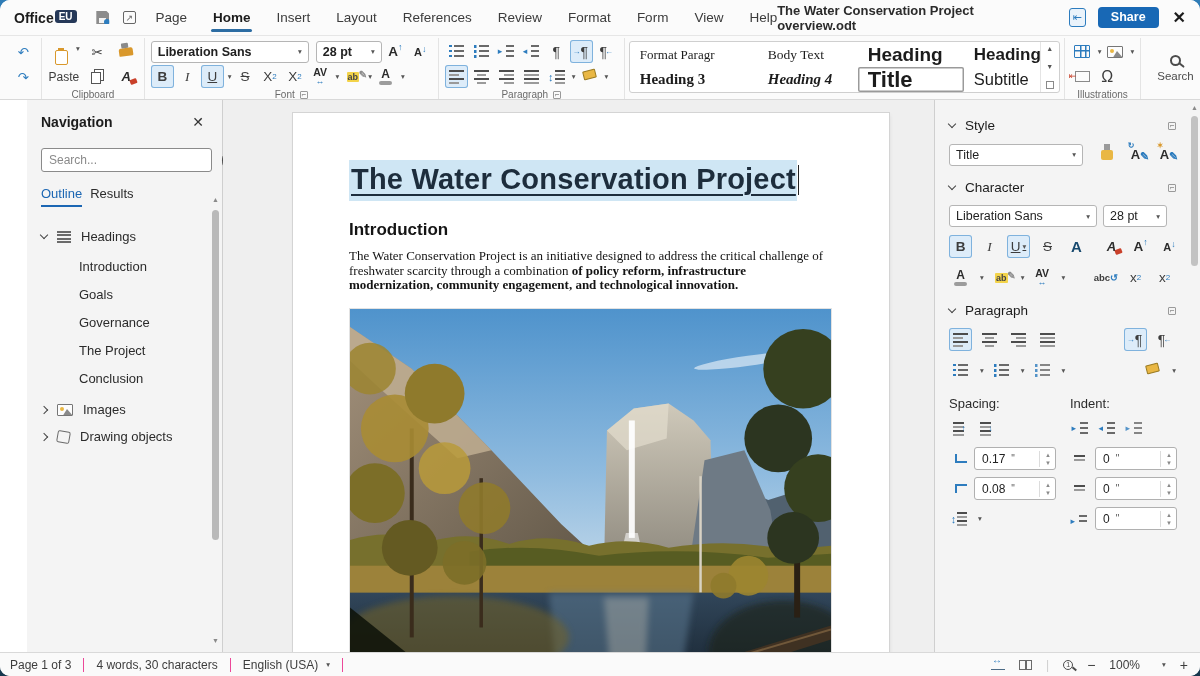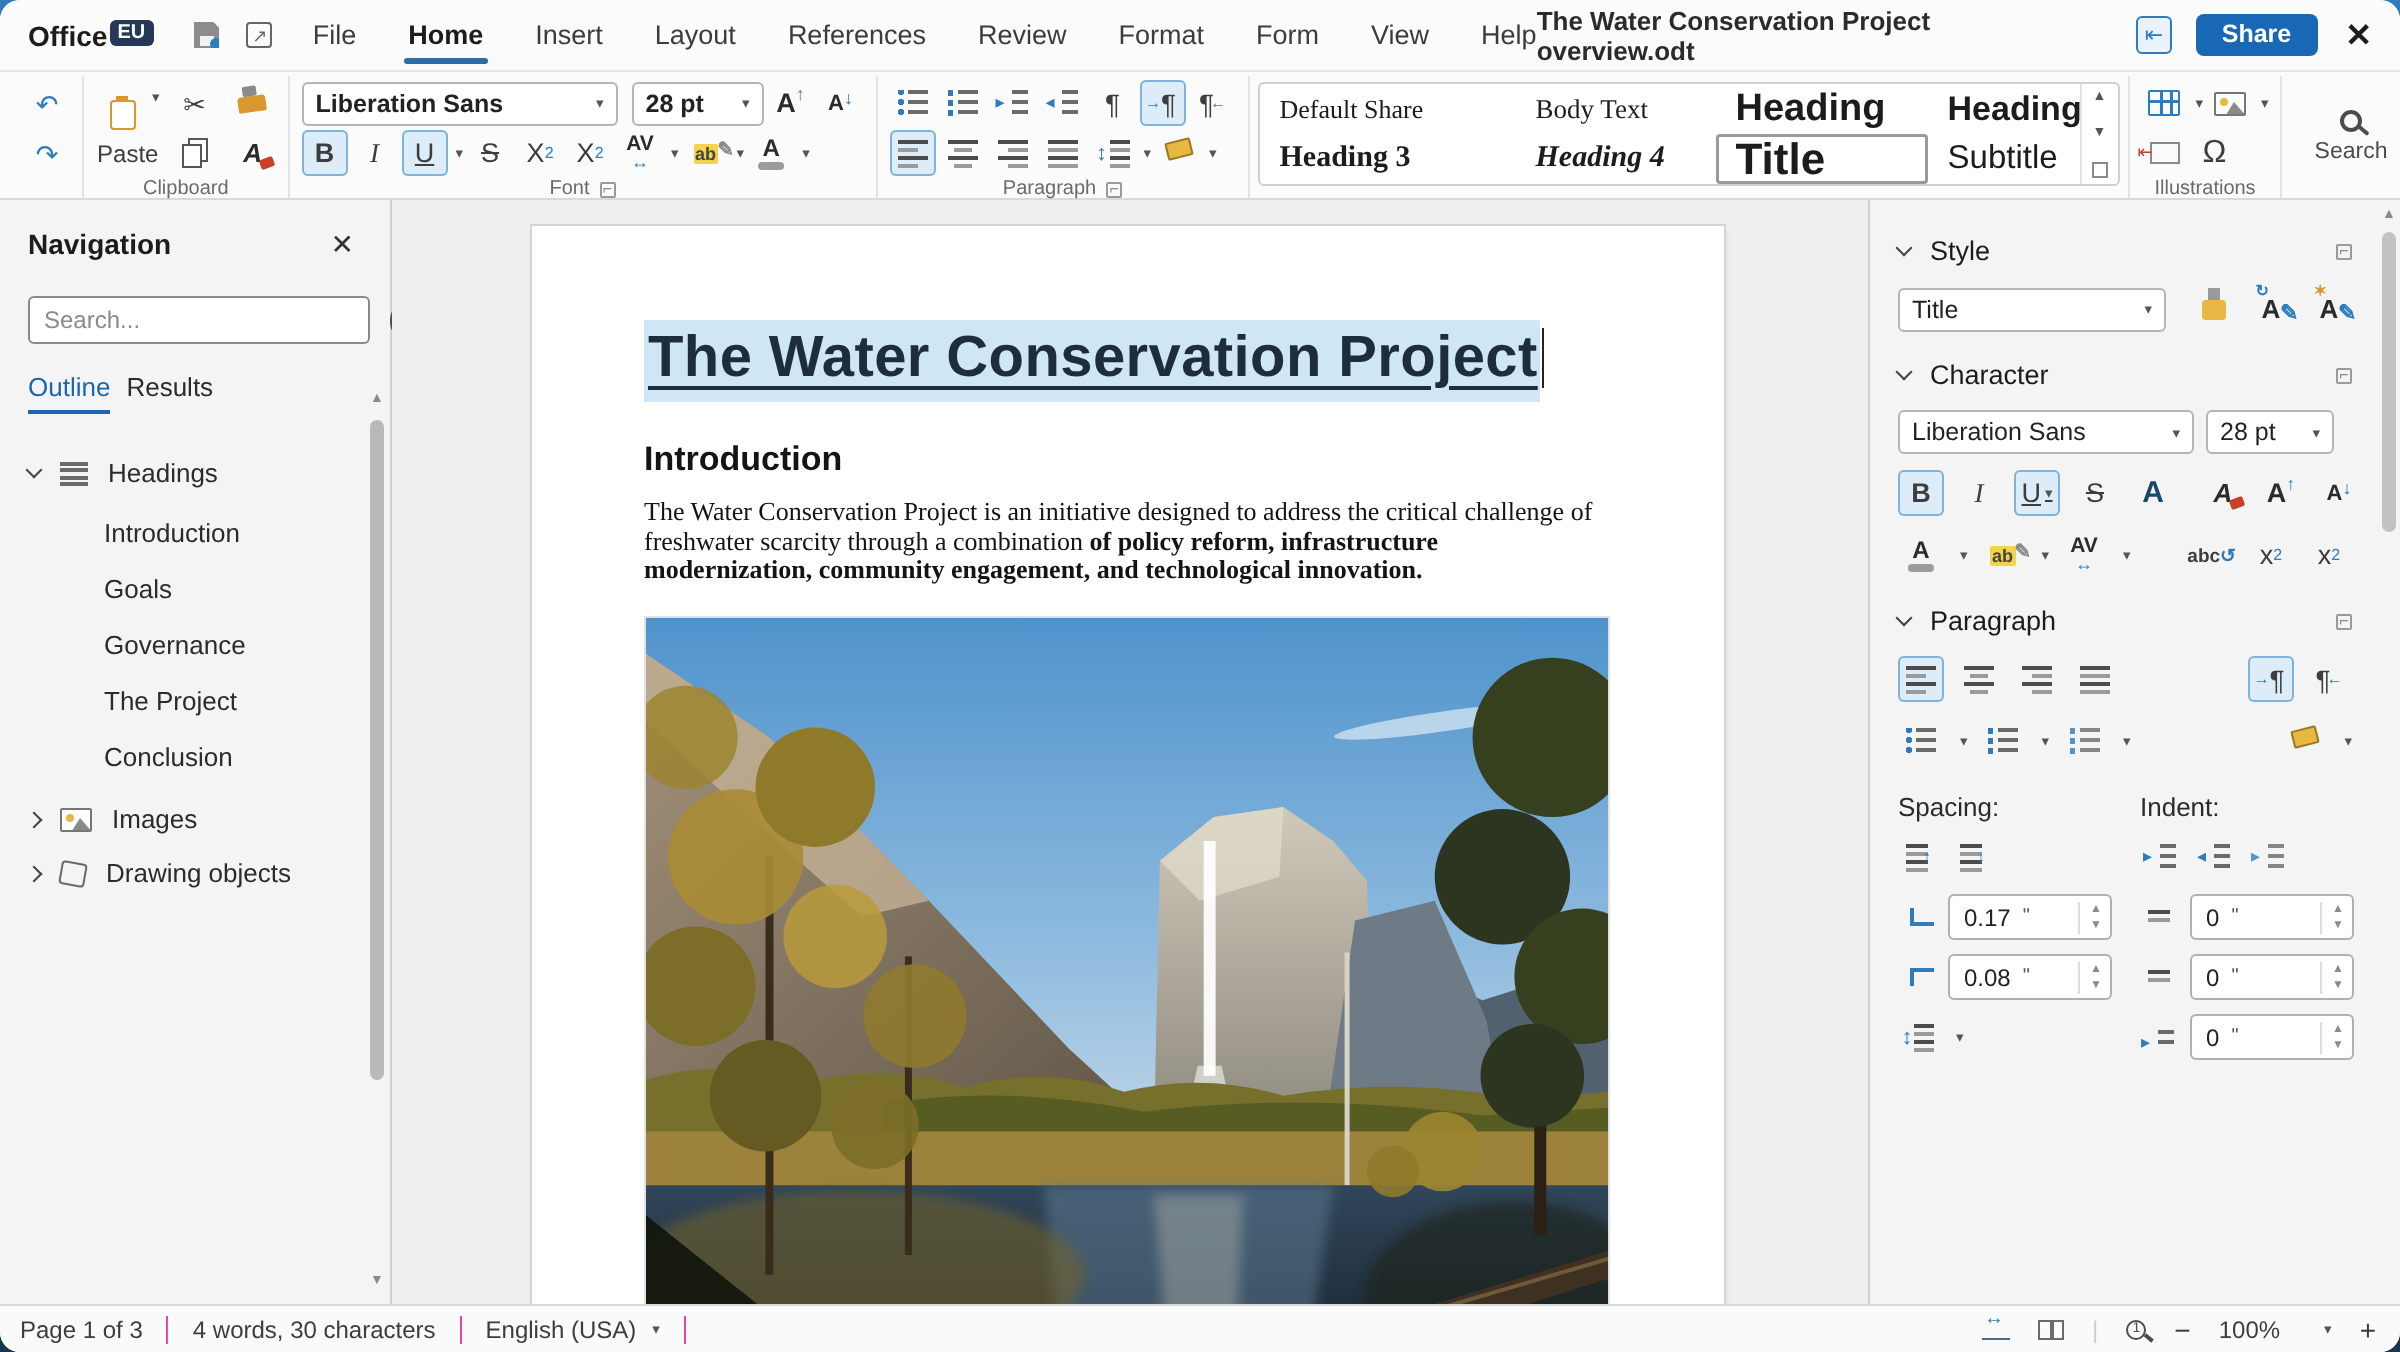--- a/index.html
+++ b/index.html
@@ -138,21 +138,21 @@
   .imgic::after { content:""; position:absolute; left:4px; bottom:-2px; border-left:5px solid transparent; border-right:7px solid transparent; border-bottom:8px solid #8a8a8a; }
   .frameic { width:15px; height:11px; border:1.5px solid #8a8a8a; position:relative; }
   .frameic::before { content:"⇤"; position:absolute; left:-7px; top:-1px; font-size:9px; color:#c9402a; }
   .mag { width:11px; height:11px; border:2px solid #4c4c4c; border-radius:50%; position:relative; display:inline-block; }
   .mag::after { content:""; position:absolute; width:7px; height:2px; background:#4c4c4c;
     right:-6px; bottom:-2px; transform:rotate(40deg); border-radius:1px; }
   .search-group { display:flex; flex-direction:column; align-items:center; justify-content:center; gap:4px; padding:0 16px; }
   .search-group .lbl { font-size:11.5px; color:#4c4c4c; }
 
   
-  .main { flex:1; display:flex; min-height:0; }
+  .main { flex:1; display:flex; min-height:0;margin-left:27px; }
 
   
   .nav { width:196px; flex:0 0 196px; background:#f4f4f4; border-right:1px solid #cfcfcf;
     position:relative; padding:12px 14px 0 14px; }
   .nav-head { display:flex; align-items:center; justify-content:space-between; }
   .nav-title { font-size:14px; font-weight:700; color:#1c1c1c; }
   .nav-close { font-size:14px; color:#333; padding:2px 4px; }
   .nav-search { display:flex; align-items:center; gap:10px; margin-top:16px; }
   .nav-search input { flex:1; height:24px; border:1px solid #8a8a8a; border-radius:3px;
     background:#fff; padding:0 7px; font-size:12px; color:#444; font-family:"Liberation Sans",sans-serif; }
@@ -242,21 +242,21 @@
       <span class="logo-text">Office</span>
       <span class="logo-badge">EU</span>
     </div>
     <span class="tb-ic">
         <span class="flop"></span>
       </span>
     <span class="tb-ic">
         <span class="opennew">↗</span>
       </span>
     <div class="menus">
-      <span class="menu-item">File</span>
+      <span class="menu-item">Page</span>
       <span class="menu-item active">Home</span>
       <span class="menu-item">Insert</span>
       <span class="menu-item">Layout</span>
       <span class="menu-item">References</span>
       <span class="menu-item">Review</span>
       <span class="menu-item">Format</span>
       <span class="menu-item">Form</span>
       <span class="menu-item">View</span>
       <span class="menu-item">Help</span>
     </div>
@@ -417,21 +417,21 @@
       </div>
       <div class="rg-label">
           <span>Paragraph</span>
           <span class="expand-ic">⌐</span>
         </div>
     </div>
 
     <div class="rgroup" style="padding:0;">
       <div class="stylegal">
         <div class="sg-col">
-          <div class="sg-cell sg-default">Default Share</div>
+          <div class="sg-cell sg-default">Format Paragr</div>
           <div class="sg-cell sg-default sg-h3">Heading 3</div>
         </div>
         <div class="sg-col">
           <div class="sg-cell sg-body">Body Text</div>
           <div class="sg-cell sg-body sg-h4">Heading 4</div>
         </div>
         <div class="sg-col">
           <div class="sg-cell sg-h1">Heading</div>
           <div class="sg-cell sg-h1 sg-title sg-sel">Title</div>
         </div>

